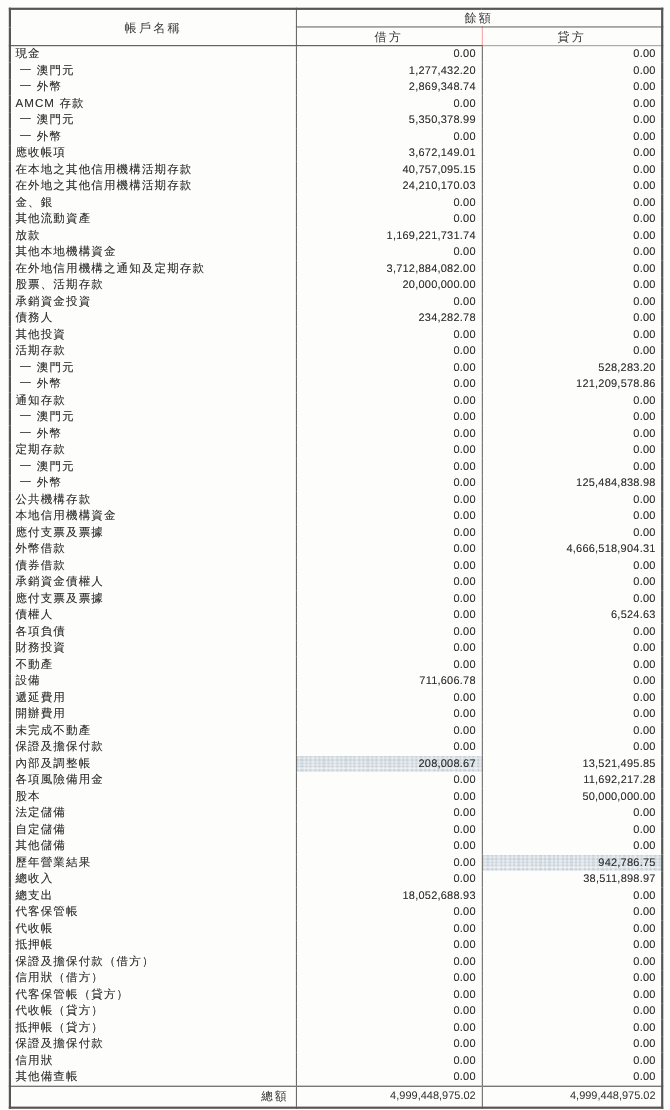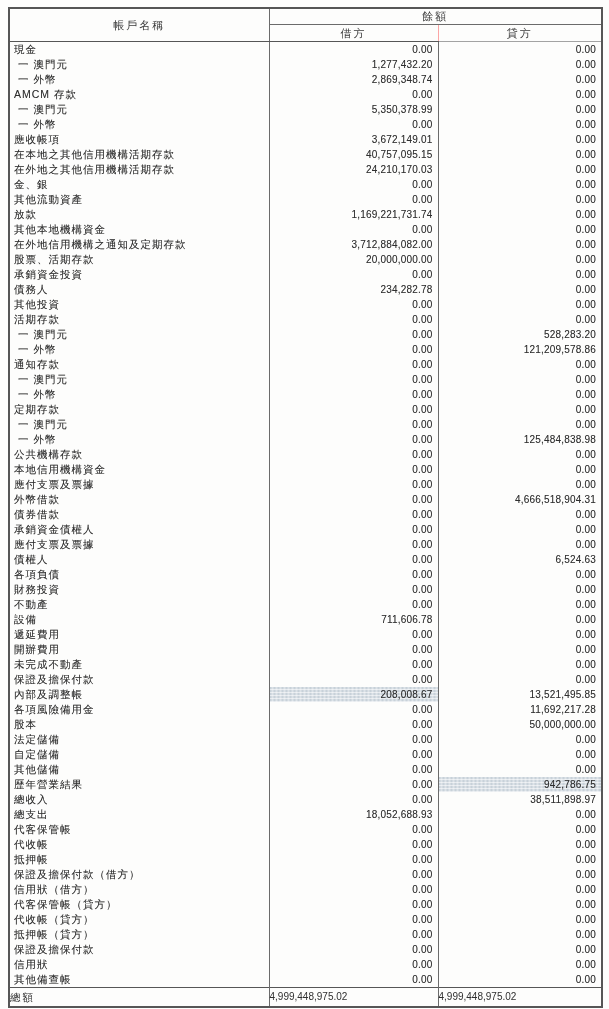--- a/index.html
+++ b/index.html
@@ -86,27 +86,28 @@
   }
 
   tfoot td {
     height: 18px;
     line-height: 18px;
     padding: 0;
     border-top: 1px solid #565656;
     font-size: 10.5px;
   }
   tfoot td.total-label {
+    text-align: right;
     padding-right: 6px;
     letter-spacing: 2px;
     border-right: 1px solid #6b6b6b;
   }
   tfoot td.num {
     font-size: 10px;
-    text-align: left;
+    text-align: right;
     padding-right: 5px;
   }
   tfoot td.num.debit { border-right: 1px solid #6b6b6b; }
 </style>
 </head>
 <body>
 
 <div class="page">
   <table class="sheet">
     <colgroup>

